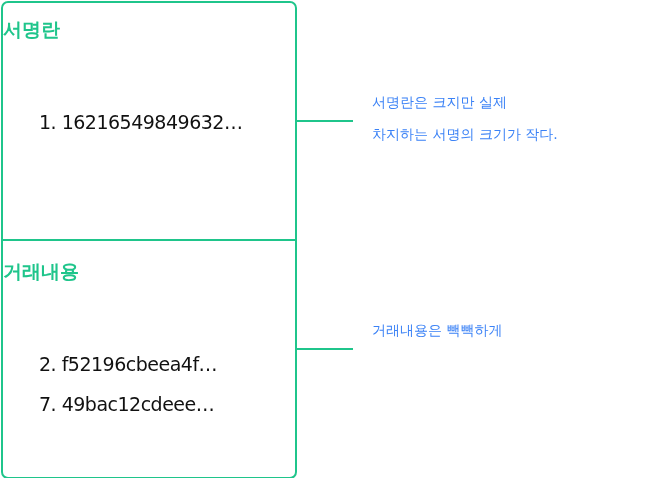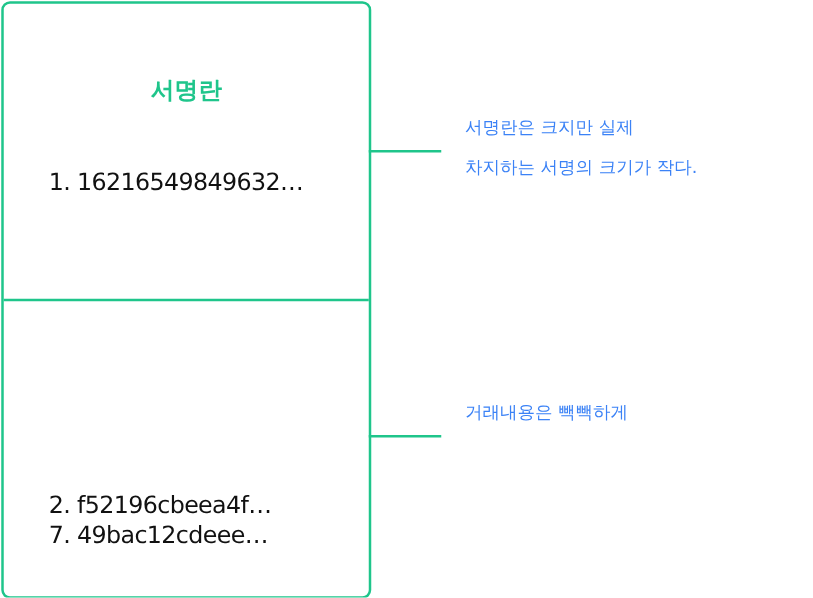--- a/index.html
+++ b/index.html
@@ -1,38 +1,39 @@
 <!DOCTYPE html>
 <html><head>
   <meta charset="utf-8">
   <style>
     html, body { margin: 0; padding: 0; background: #ffffff; }
     body { width: 650px; height: 478px; position: relative; overflow: hidden;
            font-family: "DejaVu Sans", "Liberation Sans", sans-serif; color: #111; }
     .box { position: absolute; left: 1px; top: 1px; width: 292px; height: 474px;
            border: 2px solid #1fc58b; border-radius: 7px; box-sizing: content-box; }
     .divider { position: absolute; left: 0; right: 0; top: 236px; height: 2px; background: #1fc58b; }
-    .sec-title { position: absolute; left: 0; right: 0; text-align: center;
-                 color: #1fc58b; font-weight: bold; font-size: 19px; margin-top: 42px; }
+    .sec-title { position: absolute; left: 0; right: 0; text-align: left;
+                 color: #1fc58b; font-weight: bold; font-size: 19px; }
     .t1 { top: 14px; }
     .t2 { top: 256px; }
-    .item { position: absolute; left: 36px; font-size: 19px; letter-spacing: -0.5px; color: #111; white-space: nowrap; margin-top: 24px; }
+    .item { position: absolute; left: 36px; font-size: 19px; letter-spacing: -0.5px; color: #111; white-space: nowrap; }
     .conn { position: absolute; background: #1fc58b; height: 2px; width: 58px; left: 295px; }
     .note { position: absolute; left: 372px; font-size: 14px; line-height: 32px; color: #3b82f6; white-space: nowrap; }
   </style>
 </head>
 <body>
 
 <div class="box">
   <div class="sec-title t1">서명란</div>
   <div class="item" style="top:108px">1. 16216549849632…</div>
 
   <div class="divider"></div>
 
-  <div class="item" style="top:366px">2. f52196cbeea4f…</div>
+  <div class="sec-title t2">거래내용</div>
+  <div class="item" style="top:350px">2. f52196cbeea4f…</div>
   <div class="item" style="top:390px">7. 49bac12cdeee…</div>
 </div>
 
 <div class="conn" style="top:120px"></div>
 <div class="note" style="top:86px">
   <div>서명란은 크지만 실제</div>
   <div>차지하는 서명의 크기가 작다.</div>
 </div>
 
 <div class="conn" style="top:348px"></div>

